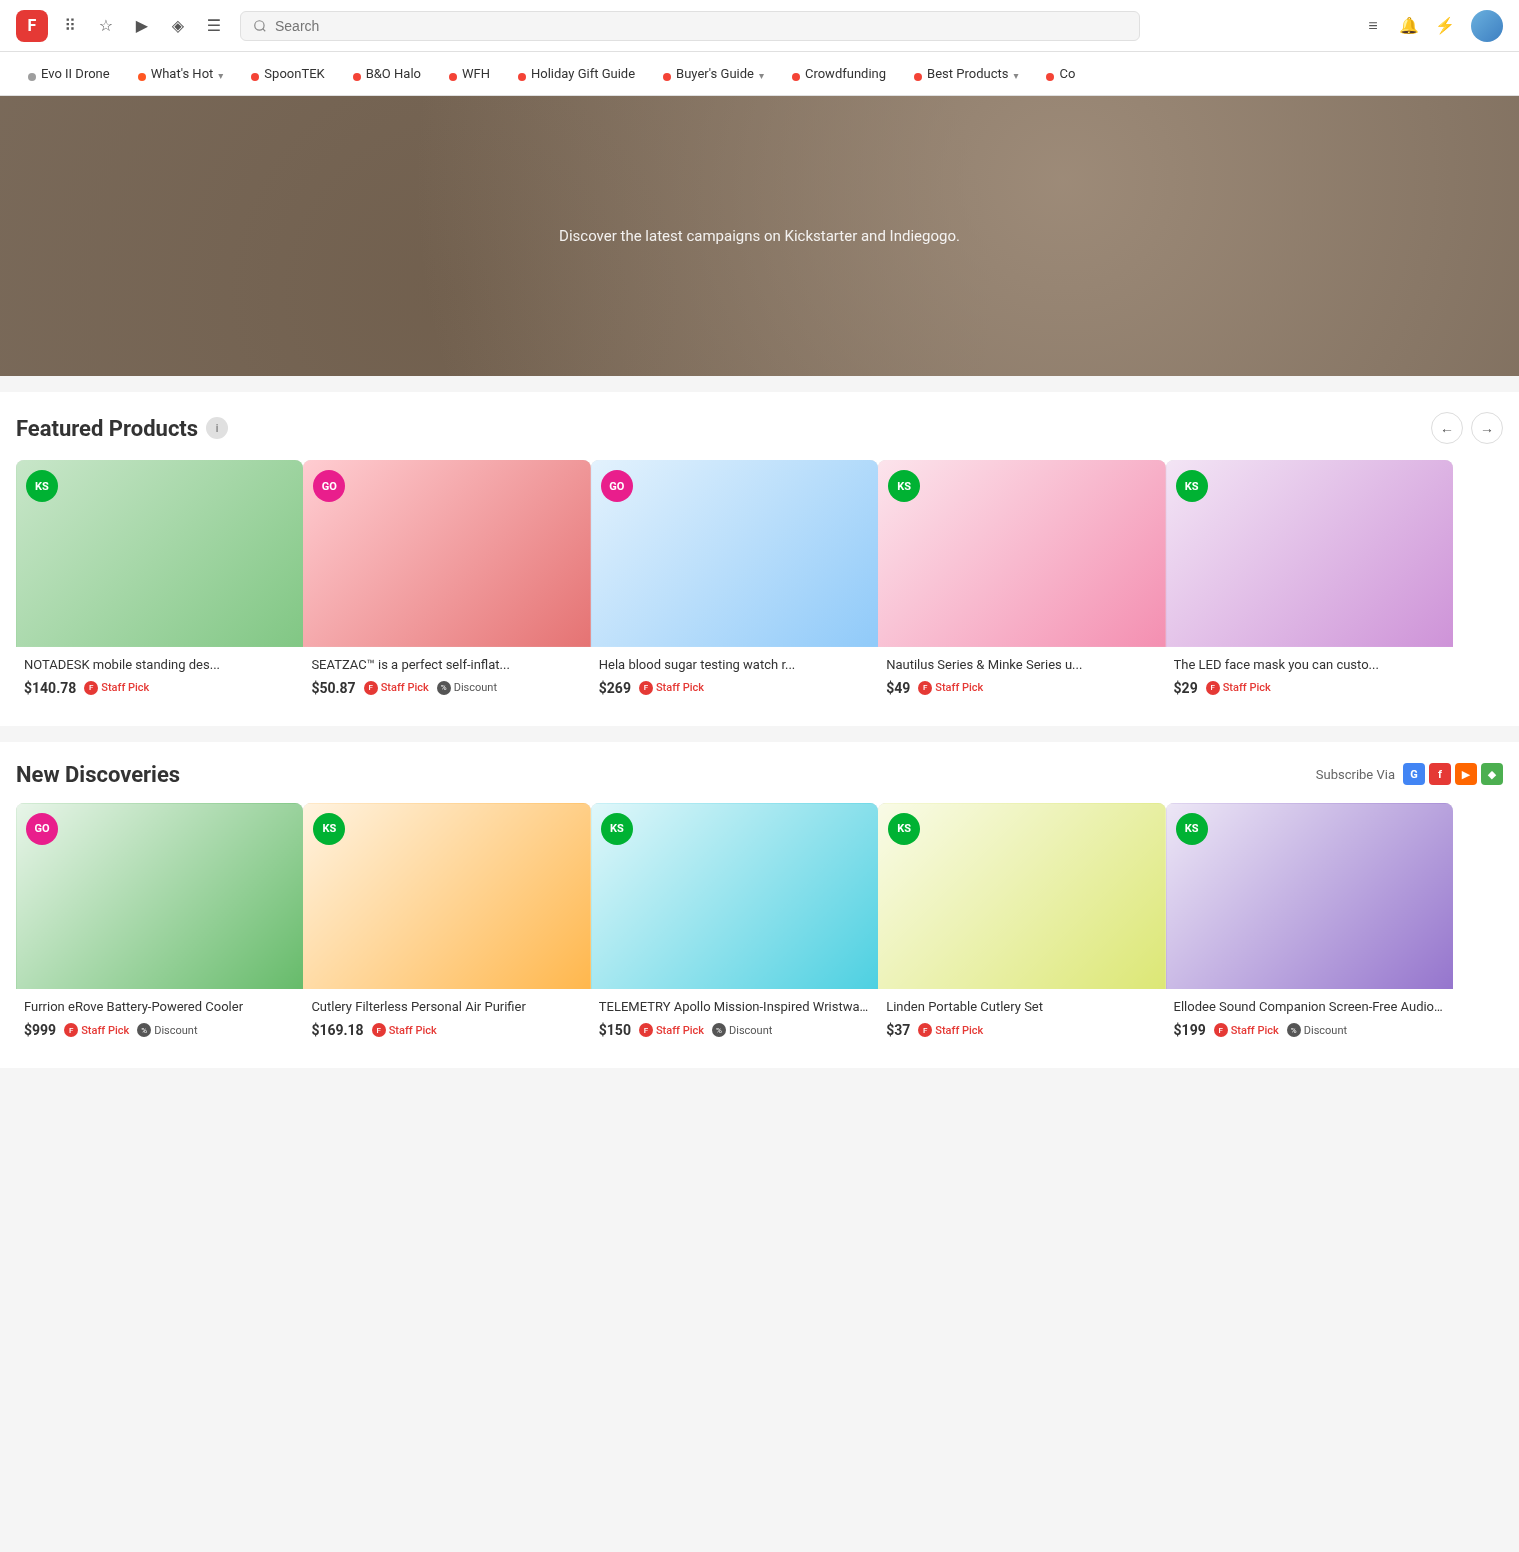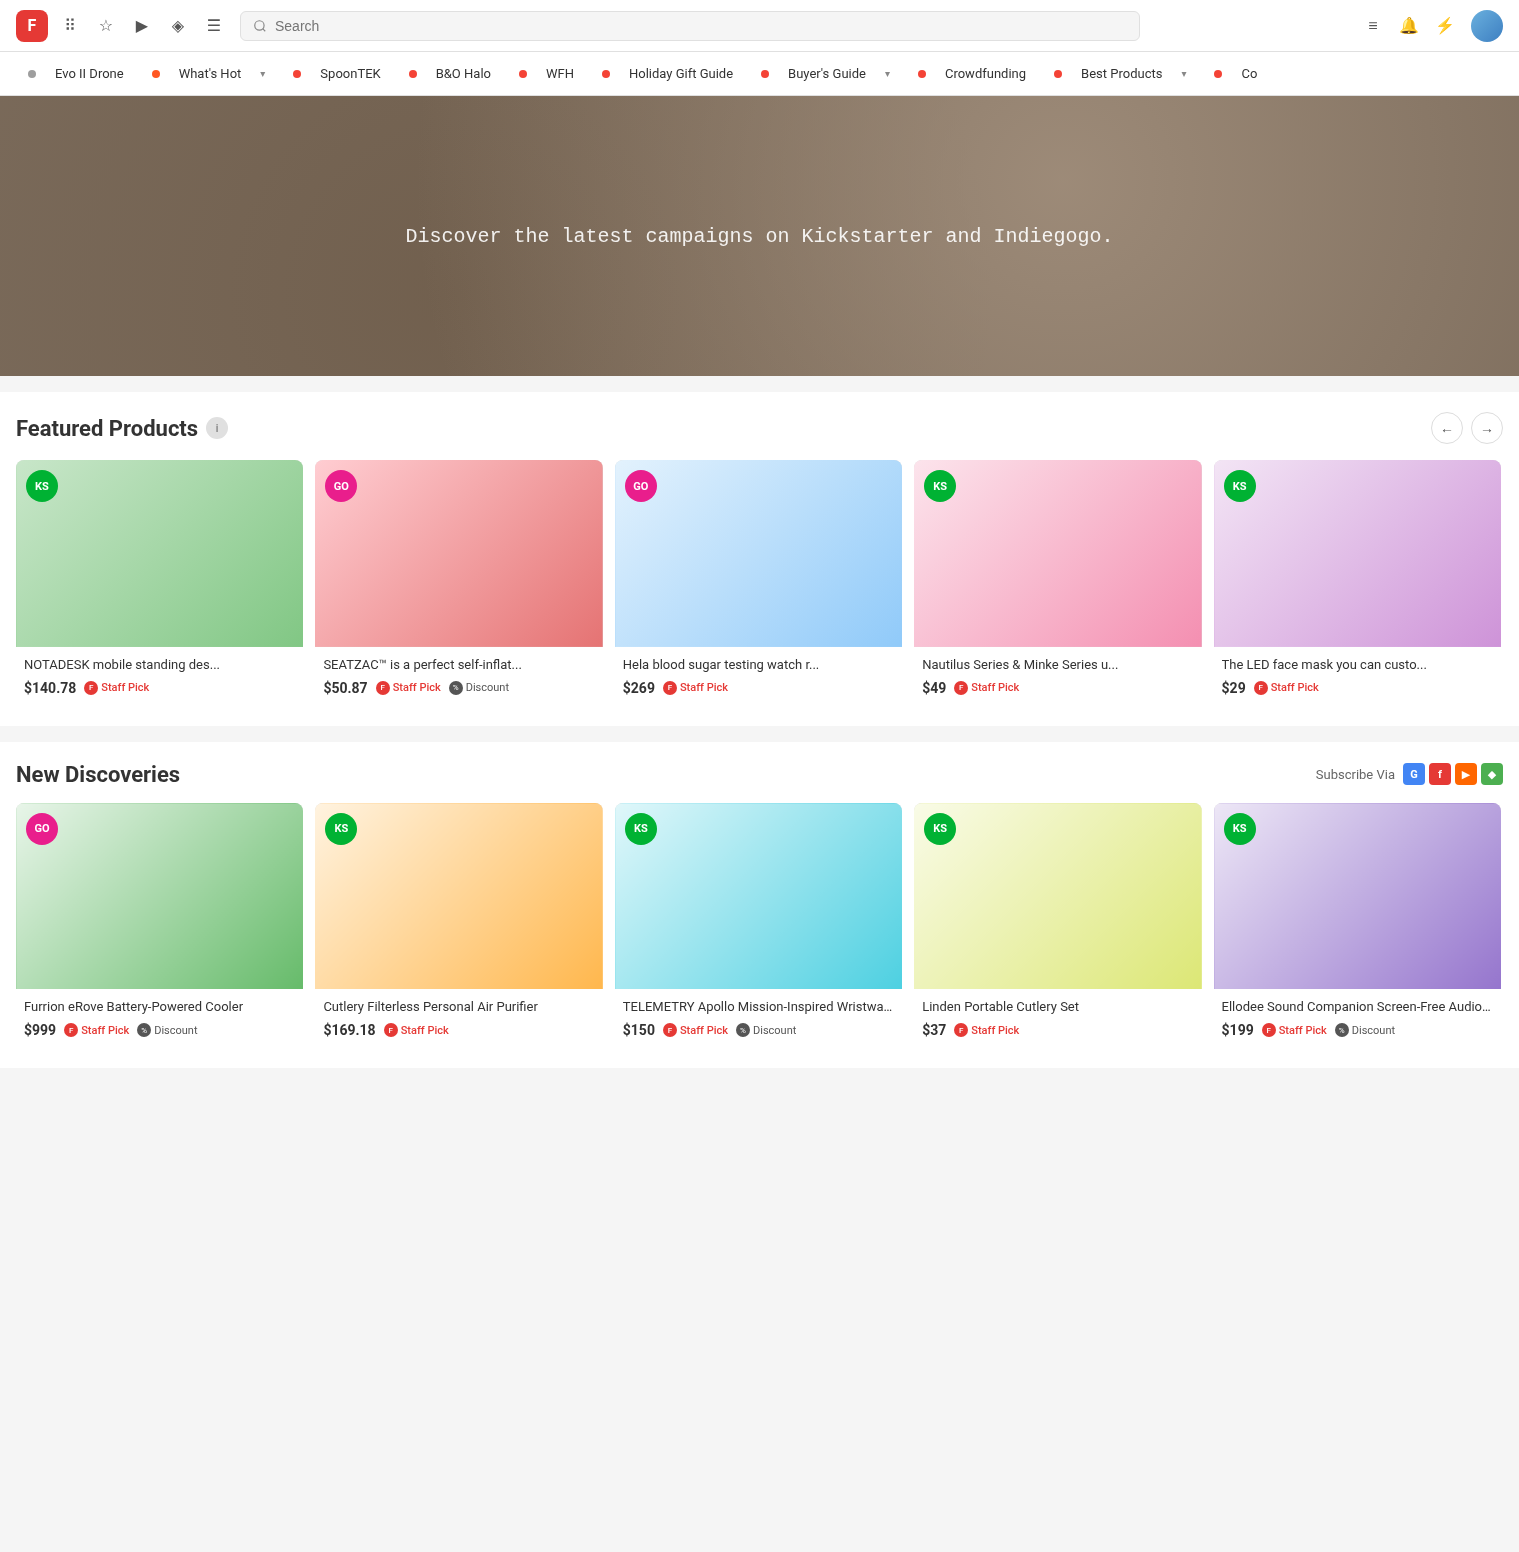--- a/index.html
+++ b/index.html
@@ -87,28 +87,28 @@
       display: flex;
       align-items: center;
       padding: 0 16px;
       height: 44px;
       overflow-x: auto;
       white-space: nowrap;
       gap: 4px;
     }
     .nav-tab {
       display: inline-flex;
-      align-items: center;
+      align-items: flex-end;
       padding: 6px 12px;
       font-size: 13px;
       color: #333;
       cursor: pointer;
       border-radius: 20px;
       white-space: nowrap;
-      gap: 19px;
+      gap: 5px;
     }
     .nav-dot {
       width: 8px;
       height: 8px;
       border-radius: 50%;
       display: inline-block;
       flex-shrink: 0;
     }
     .nav-tab .chevron { font-size: 10px; color: #888; }
 
@@ -128,23 +128,22 @@
       z-index: 1;
       text-align: center;
       color: white;
     }
     .hero-title {
       font-size: 38px;
       font-weight: 700;
       margin-bottom: 10px;
     }
     .hero-subtitle {
-      font-size: 20px;
+      font-size: 15px;
       opacity: 0.9;
-      font-family: Liberation Mono, monospace;
     }
 
     
     .section {
       background: #fff;
       margin: 16px 0;
       padding: 20px 16px;
     }
     .section-header {
       display: flex;
@@ -184,21 +183,20 @@
       align-items: center;
       justify-content: center;
       cursor: pointer;
       font-size: 14px;
       color: #555;
     }
 
     
     .product-grid {
       display: flex;
-      gap: 12px;
       overflow: hidden;
     }
     .product-card {
       flex: 0 0 calc(20% - 10px);
       min-width: 0;
       background: #fff;
       border-radius: 8px;
       overflow: hidden;
       cursor: pointer;
     }

